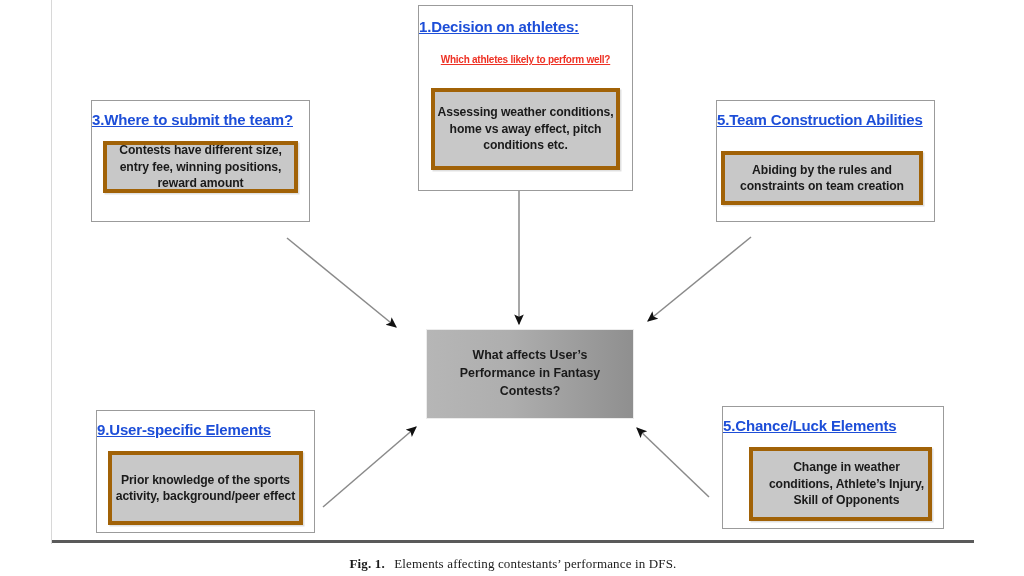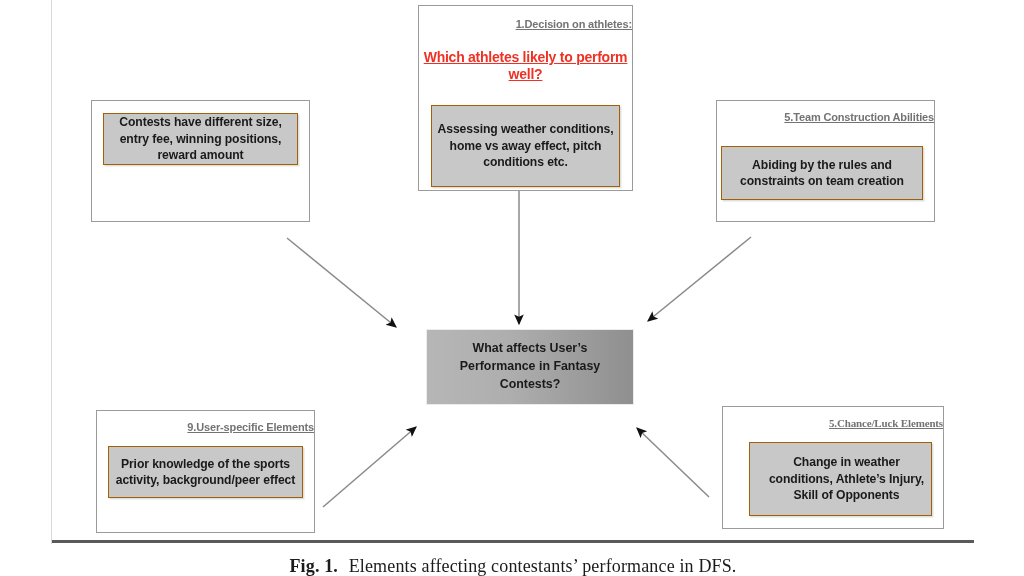--- a/index.html
+++ b/index.html
@@ -35,57 +35,57 @@
     height: 3px;
     background: #5a5a5a;
   }
   .caption {
     position: absolute;
     left: 52px;
     top: 556px;
     width: 922px;
     text-align: center;
     font-family: "Liberation Serif", serif;
-    font-size: 18px;
+    font-size: 13px;
     color: #1b1b1b;
     letter-spacing: 0.15px;
   }
   .caption .figlabel {
     font-weight: bold;
   }
 
   
   .node {
     position: absolute;
     background: #ffffff;
     border: 1.3px solid #9b9b9b;
     box-sizing: border-box;
   }
   .node-title {
-    color: #737373;
+    color: #1d4ed8;
     font-weight: bold;
     text-decoration: underline;
-    text-align: right;
-    font-size: 11px;
+    text-align: left;
+    font-size: 15px;
     line-height: 1.2;
     letter-spacing: -0.15px;
   }
   .node-sub {
     color: #ee3124;
     font-weight: bold;
     text-decoration: underline;
     text-align: center;
-    font-size: 14px;
+    font-size: 10px;
     line-height: 1.2;
     letter-spacing: -0.25px;
   }
   
   .panel {
     background: #c8c8c8;
-    border: 1px solid #a16207;
+    border: 4px solid #a16207;
     box-shadow: 1.5px 1.5px 0 rgba(0,0,0,0.12);
     color: #1a1a1a;
     font-size: 12.2px;
     font-weight: bold;
     line-height: 1.35;
     text-align: center;
     box-sizing: border-box;
     display: flex;
     align-items: center;
     justify-content: center;
@@ -145,47 +145,48 @@
 
   <div class="node" style="left:418px; top:5px; width:215px; height:186px;">
     <div class="node-title" style="margin-top:12px;">1.Decision on athletes:</div>
     <div class="node-sub" style="margin-top:18px;">Which athletes likely to perform well?</div>
     <div class="panel" style="margin:22px 12px 0 12px; height:82px;">
       <span class="panel-text">Assessing weather conditions, home vs away effect, pitch conditions etc.</span>
     </div>
   </div>
 
   <div class="node" style="left:91px; top:100px; width:219px; height:122px;">
+    <div class="node-title" style="margin-top:10px;">3.Where to submit the team?</div>
     <div class="panel" style="margin:12px 11px 0 11px; height:52px;">
       <span class="panel-text">Contests have different size, entry fee, winning positions, reward amount</span>
     </div>
   </div>
 
   <div class="node" style="left:716px; top:100px; width:219px; height:122px;">
     <div class="node-title" style="margin-top:10px;">5.Team Construction Abilities</div>
     <div class="panel" style="margin:22px 11px 0 4px; height:54px;">
       <span class="panel-text">Abiding by the rules and constraints on team creation</span>
     </div>
   </div>
 
   <div class="node" style="left:96px; top:410px; width:219px; height:123px;">
     <div class="node-title" style="margin-top:10px;">9.User-specific Elements</div>
-    <div class="panel" style="margin:12px 11px 0 11px; height:52px;">
+    <div class="panel" style="margin:12px 11px 0 11px; height:74px;">
       <span class="panel-text">Prior knowledge of the sports activity, background/peer effect</span>
     </div>
   </div>
 
   <div class="node" style="left:722px; top:406px; width:222px; height:123px;">
-    <div class="node-title" style="margin-top:10px;font-family:Liberation Serif, serif;">5.Chance/Luck Elements</div>
+    <div class="node-title" style="margin-top:10px;">5.Chance/Luck Elements</div>
     <div class="panel left-align" style="margin:12px 11px 0 26px; height:74px; padding-left:12px;text-align:center;">
       <span class="panel-text">Change in weather conditions, Athlete’s Injury, Skill of Opponents</span>
     </div>
   </div>
 
-  <div class="hub" style="left:427px; top:330px; width:206px; height:74px;">
+  <div class="hub" style="left:427px; top:330px; width:206px; height:88px;">
     <span style="display:block; padding:0 16px;">What affects User’s Performance in Fantasy Contests?</span>
   </div>
 
   <div class="caption-rule"></div>
   <div class="caption">
     <span class="figlabel">Fig. 1.</span>
     <span style="margin-left:6px;">Elements affecting contestants’ performance in DFS.</span>
   </div>
 
 </div>

